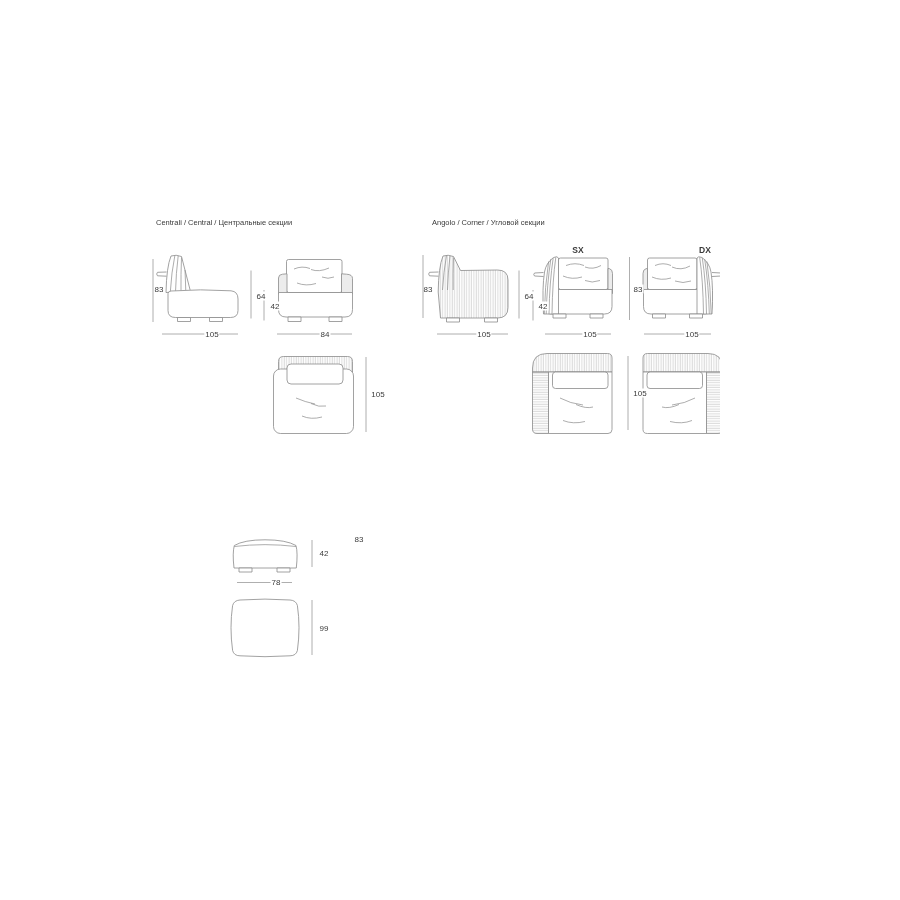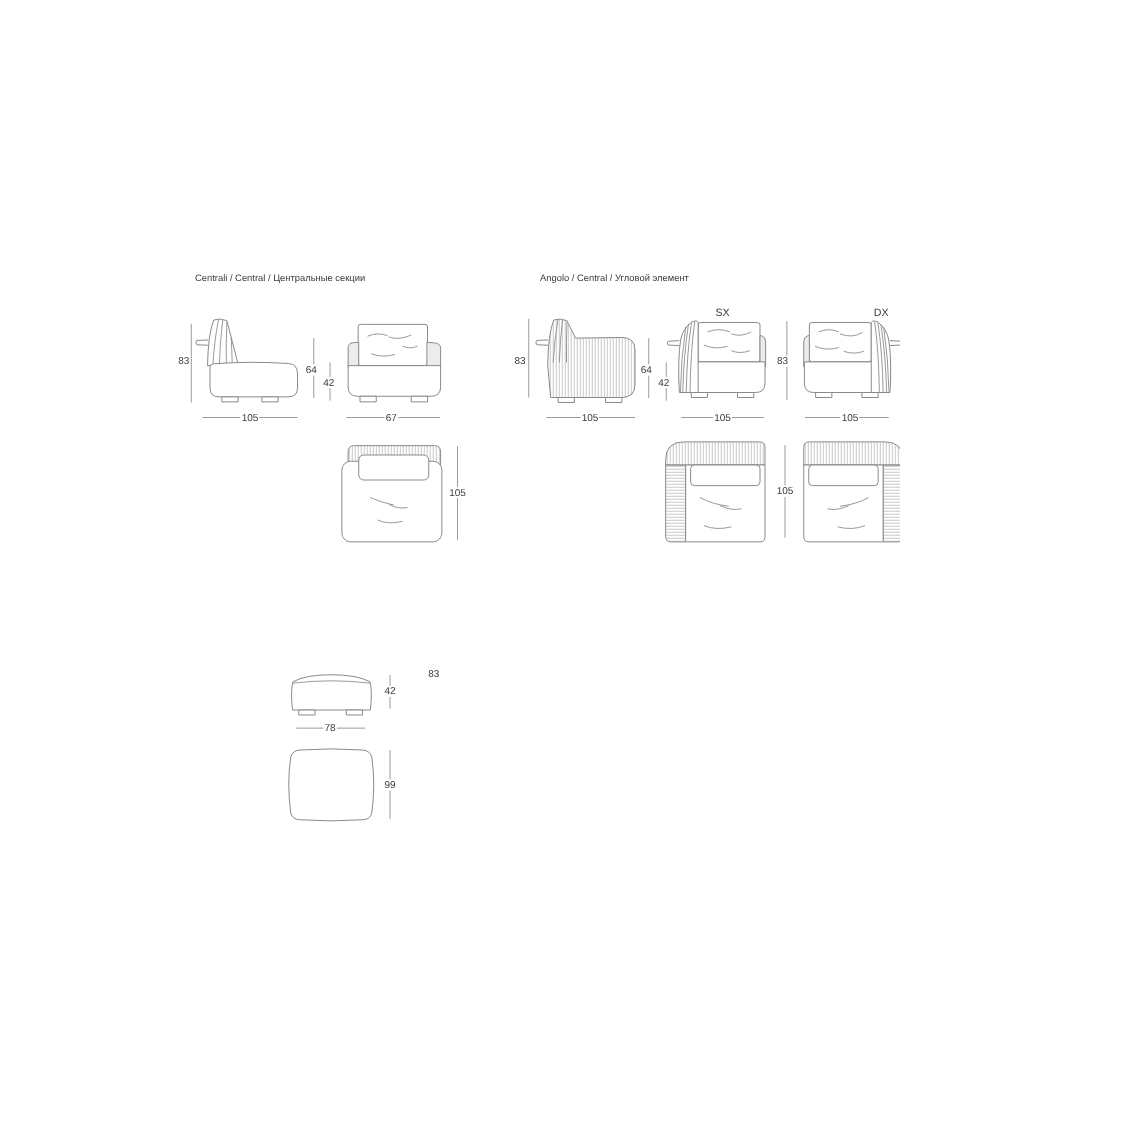--- a/index.html
+++ b/index.html
@@ -1,22 +1,22 @@
 <!DOCTYPE html>
 <html style="--background: #ffffff; --line: #8a8a8a; --dim_line: #9a9a9a; --text: #3a3a3a; --hatch: #c0c0c0; --shade: #ececec;"><head>
 <meta charset="utf-8">
 <style>
   html,body{margin:0;padding:0;}
   #canvas{position:relative;width:720px;height:900px;background:var(--background,#fff);overflow:hidden;
           font-family:"Liberation Sans",sans-serif;}
   .title{position:absolute;font-size:7.5px;line-height:10px;color:var(--text,#3a3a3a);white-space:nowrap;}
   .dim{position:absolute;font-size:8px;line-height:9px;color:var(--text,#3a3a3a);background:var(--background,#fff);
-       padding:0 1px;transform:translate(-50%,-50%);white-space:nowrap;}
+       padding:0 1px;transform:translate(-50%,-50%);white-space:nowrap;margin-left:12px;}
   .dim.nobg{background:transparent;}
-  .variant{position:absolute;font-size:8.5px;line-height:10px;font-weight:normal;color:var(--text,#3a3a3a);
+  .variant{position:absolute;font-size:8.5px;line-height:10px;font-weight:bold;color:var(--text,#3a3a3a);
            transform:translateX(-50%);white-space:nowrap;}
   svg{position:absolute;left:0;top:0;}
   .ol{fill:#fff;stroke:var(--line,#8a8a8a);stroke-width:.8;}
   .oln{fill:none;stroke:var(--line,#8a8a8a);stroke-width:.8;}
   .sq{fill:none;stroke:var(--line,#8a8a8a);stroke-width:.7;}
   .sh{fill:var(--shade,#ececec);stroke:var(--line,#8a8a8a);stroke-width:.8;}
   .hv{fill:url(#hv);stroke:var(--line,#8a8a8a);stroke-width:.8;}
   .hh{fill:url(#hh);stroke:var(--line,#8a8a8a);stroke-width:.8;}
   .dl{stroke:var(--dim_line,#9a9a9a);stroke-width:.8;}
   .pat{stroke:var(--hatch,#c0c0c0);stroke-width:.7;}
@@ -159,30 +159,30 @@
       <line class="dl" x1="237" y1="582.5" x2="292" y2="582.5"></line>
     </g>
 
     <g>
       <path class="ol" d="M240,600 Q265,598.2 290,600 Q296,600.4 297.4,605.5 Q300.6,627.5 297.4,650.5 Q296,655.8 290,655.8 Q265,657.6 240,655.8 Q234,655.8 232.6,650.5 Q229.4,627.5 232.6,605.5 Q234,600.4 240,600 Z"></path>
       <line class="dl" x1="312" y1="600" x2="312" y2="655"></line>
     </g>
   </svg>
 
   <span class="title" style="left:156px;top:218px">Centrali / Central / Центральные секции</span>
-  <span class="title" style="left:432px;top:218px">Angolo / Central / Угловой элемент</span>
+  <span class="title" style="left:432px;top:218px">Angolo / Corner / Угловой секции</span>
 
   <span class="variant" style="left:578px;top:245px">SX</span>
   <span class="variant" style="left:705px;top:245px">DX</span>
 
   <span class="dim nobg" style="left:147px;top:289px">83</span>
   <span class="dim" style="left:200px;top:334px">105</span>
   <span class="dim" style="left:249px;top:296px">64</span>
   <span class="dim" style="left:263px;top:306px">42</span>
-  <span class="dim" style="left:313px;top:334px">67</span>
+  <span class="dim" style="left:313px;top:334px">84</span>
   <span class="dim" style="left:366px;top:394px">105</span>
 
   <span class="dim nobg" style="left:416px;top:289px">83</span>
   <span class="dim" style="left:472px;top:334px">105</span>
   <span class="dim" style="left:517px;top:296px">64</span>
   <span class="dim" style="left:531px;top:306px">42</span>
   <span class="dim" style="left:578px;top:334px">105</span>
   <span class="dim" style="left:626px;top:289px">83</span>
   <span class="dim" style="left:680px;top:334px">105</span>
   <span class="dim" style="left:628px;top:393px">105</span>

